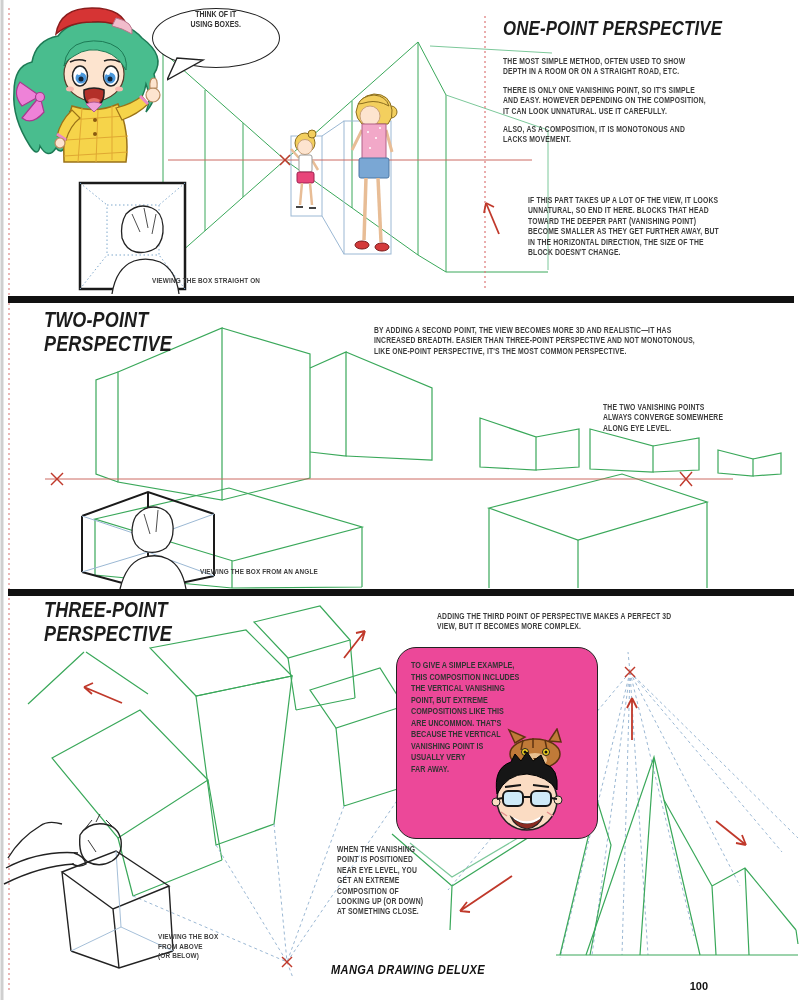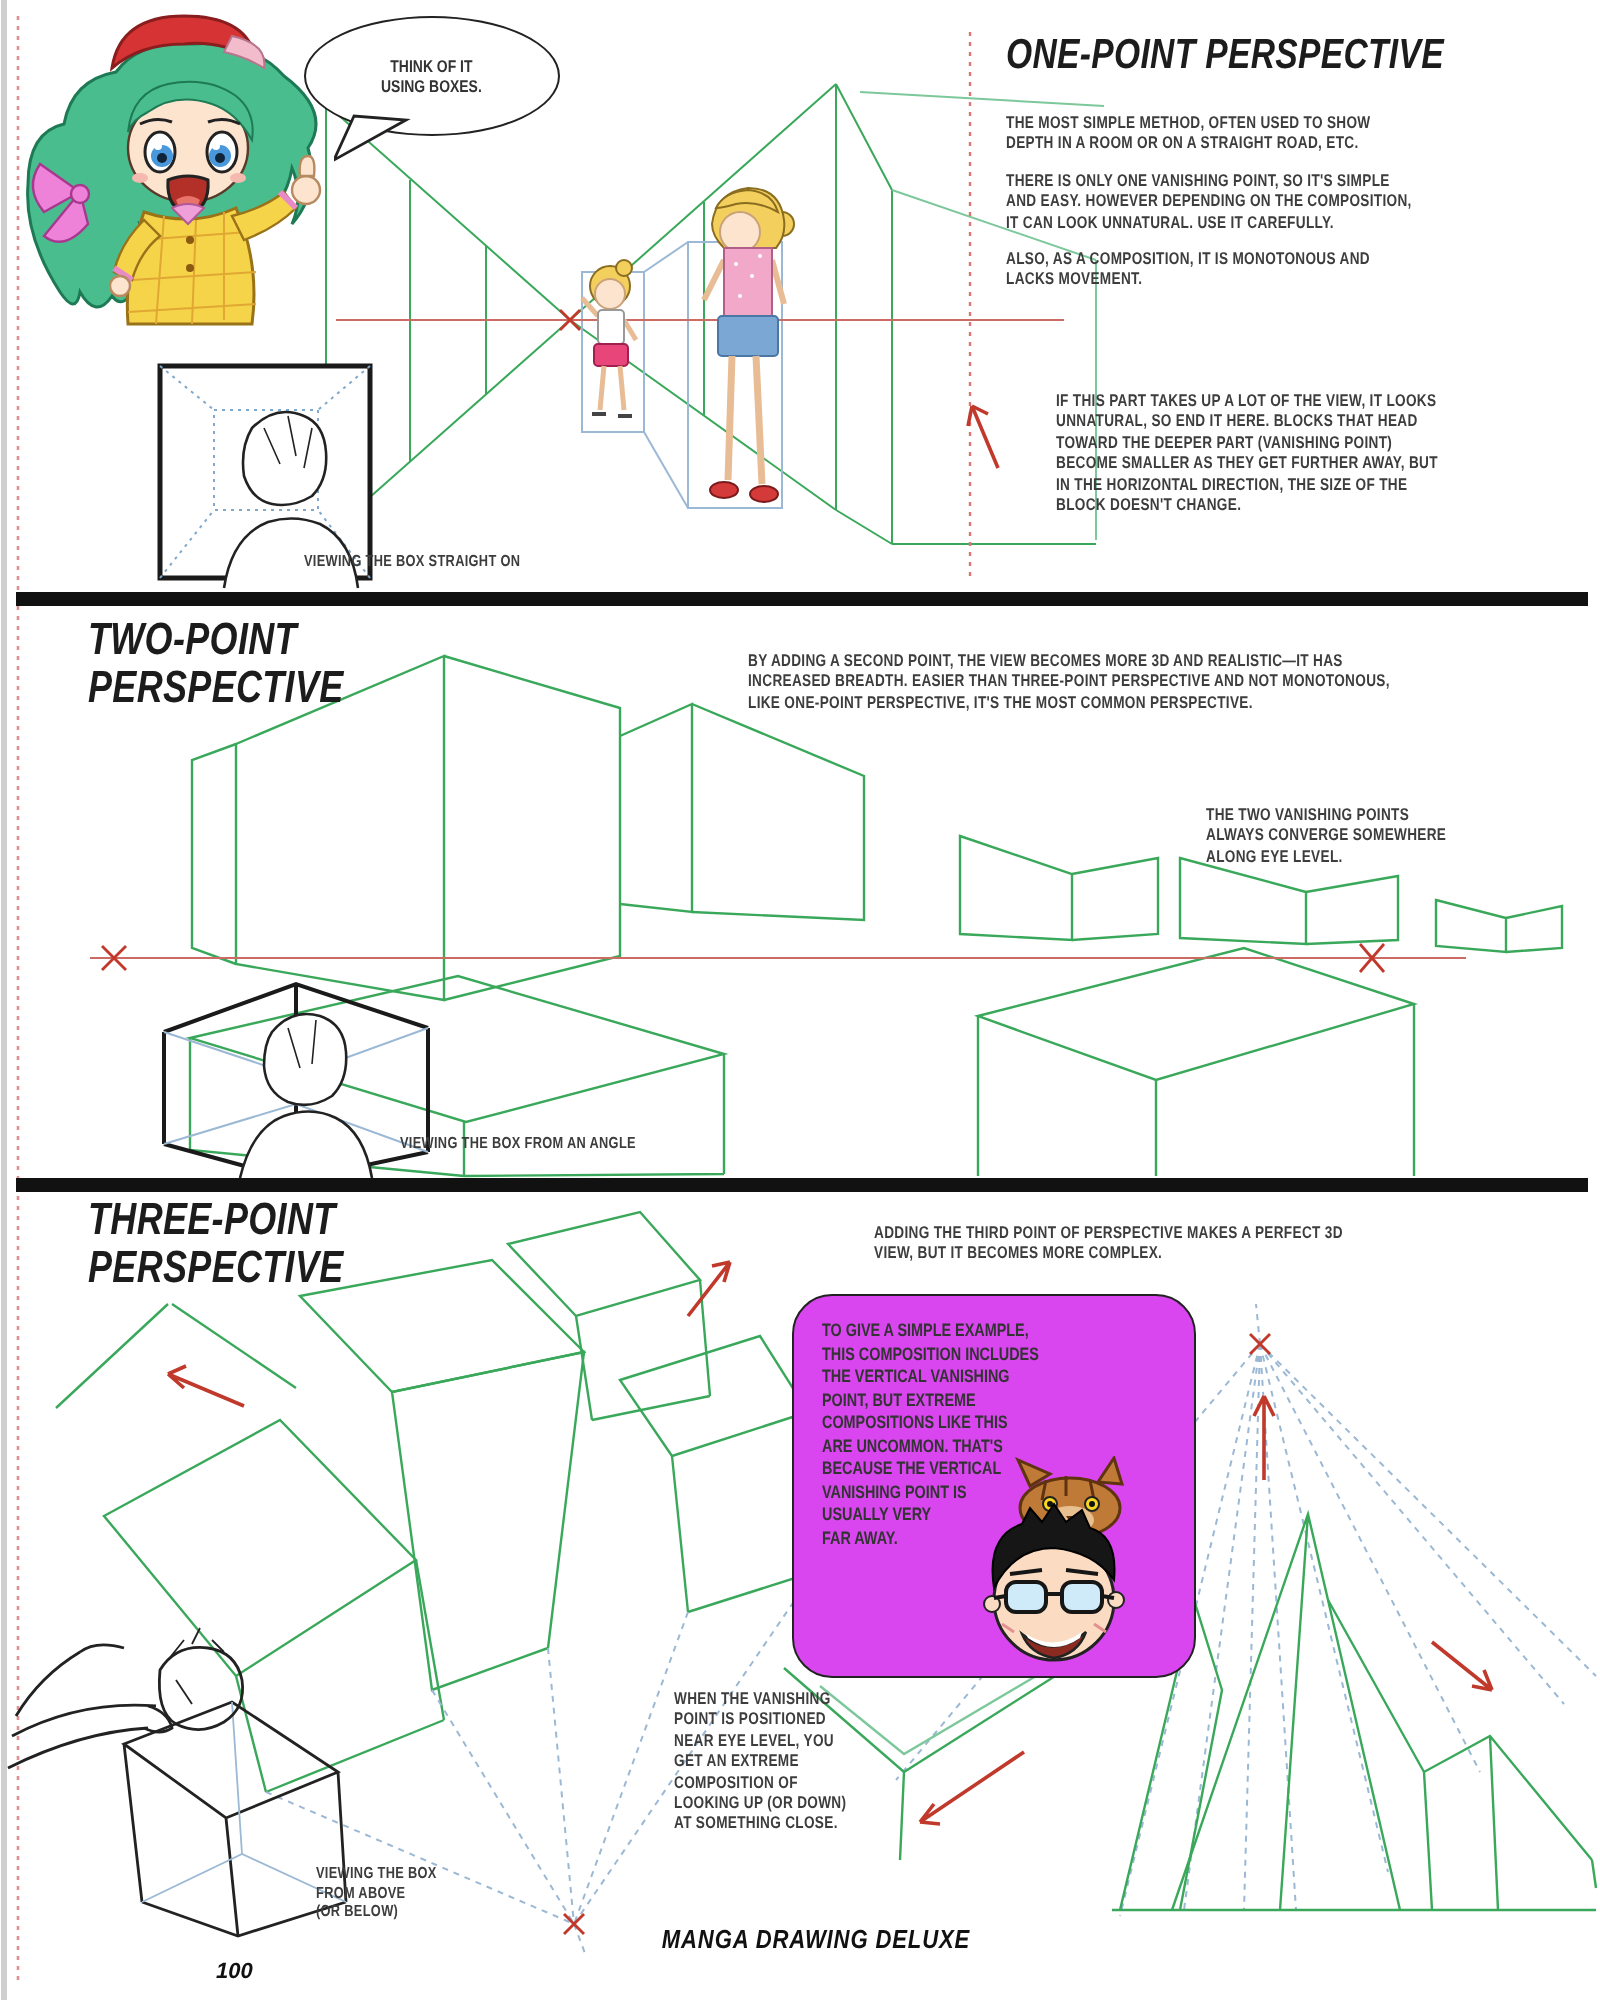--- a/index.html
+++ b/index.html
@@ -7,32 +7,32 @@
         font-family:"Liberation Sans",sans-serif;}
   .layer{position:absolute;left:0;top:0;}
   .txt{position:absolute;font-weight:bold;font-size:8.5px;line-height:10.4px;color:#3d3d3d;
        letter-spacing:.2px;white-space:pre-line;transform:scaleX(.8);transform-origin:0 0;z-index:3;}
   .cap{position:absolute;font-weight:bold;font-size:8px;line-height:9.6px;color:#3d3d3d;
        letter-spacing:.2px;white-space:pre-line;transform:scaleX(.8);transform-origin:0 0;z-index:3;}
   .title{position:absolute;font-weight:bold;font-style:italic;font-size:22.5px;line-height:24px;
        color:#1c1c1c;letter-spacing:.2px;white-space:pre-line;transform:scaleX(.8);transform-origin:0 0;z-index:3;}
   .divider{position:absolute;left:8px;width:786px;height:7px;background:#111;z-index:4;}
   .bubble{position:absolute;background:#fff;border:1.5px solid #222;border-radius:50%;
-       display:flex;align-items:center;justify-content:center;text-align:center;z-index:5;}
+       display:flex;align-items:flex-start;justify-content:center;text-align:center;z-index:5;}
   .bubble .btxt{font-weight:bold;font-size:8.5px;line-height:10.2px;color:#333;
        white-space:pre-line;transform:scaleX(.82);}
   .tail{position:absolute;z-index:6;}
-  .panel{position:absolute;left:396px;top:647px;width:200px;height:190px;background:#d946ef;
+  .panel{position:absolute;left:396px;top:647px;width:200px;height:190px;background:#ec4899;
        border:1.5px solid #222;border-radius:20px;z-index:5;}
   .panel .ptxt{position:absolute;left:14px;top:12px;font-weight:bold;font-size:9px;line-height:11.5px;
        color:#333;white-space:pre-line;transform:scaleX(.8);transform-origin:0 0;}
   .footer{position:absolute;left:108px;top:962px;width:600px;text-align:center;font-weight:bold;
        font-style:italic;font-size:13px;color:#111;letter-spacing:.5px;z-index:3;transform:scaleX(.85);}
-  .pagenum{position:absolute;left:108px;top:980px;width:600px;text-align:left;font-weight:bold;
-       font-size:11px;color:#111;z-index:3;font-style:italic;}
+  .pagenum{position:absolute;left:108px;top:980px;width:600px;text-align:right;font-weight:bold;
+       font-size:11px;color:#111;z-index:3;}
 </style>
 </head>
 <body>
 
 <div class="page">
 
   <svg class="layer" width="800" height="1000" viewBox="0 0 800 1000" style="z-index:1">
 
     <line x1="2" y1="0" x2="2" y2="1000" stroke="#cfcfcf" stroke-width="3"></line>
     <line x1="9" y1="8" x2="9" y2="992" stroke="#e09090" stroke-width="1.3" stroke-dasharray="2 3"></line>

